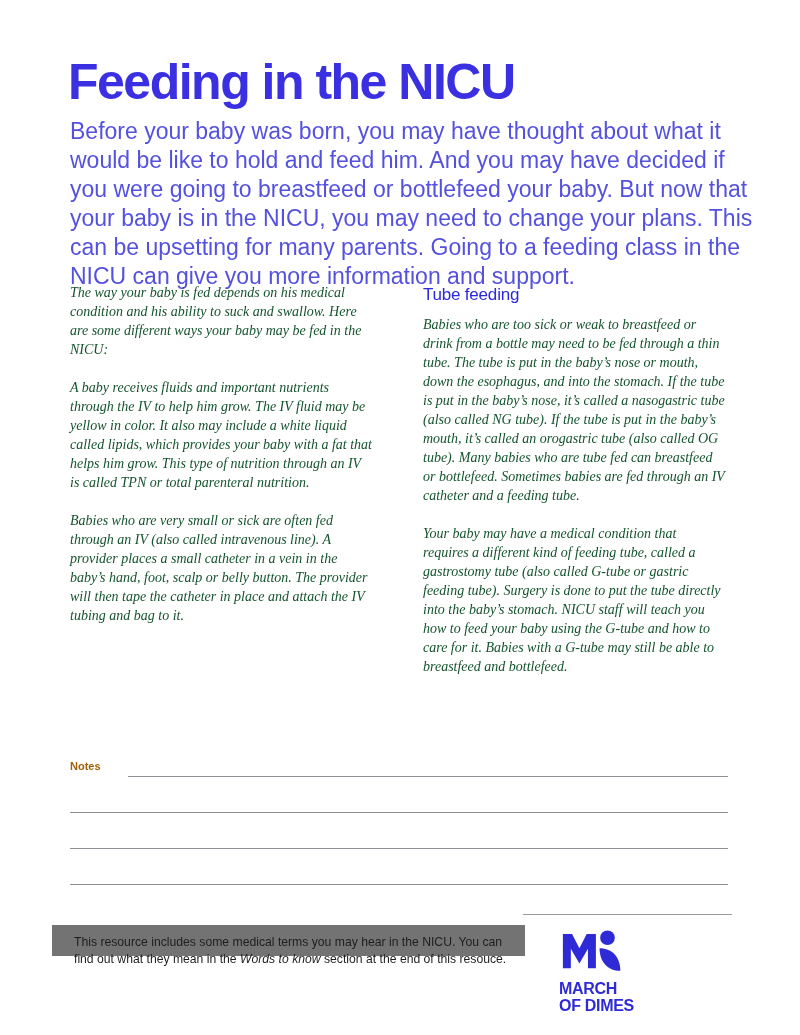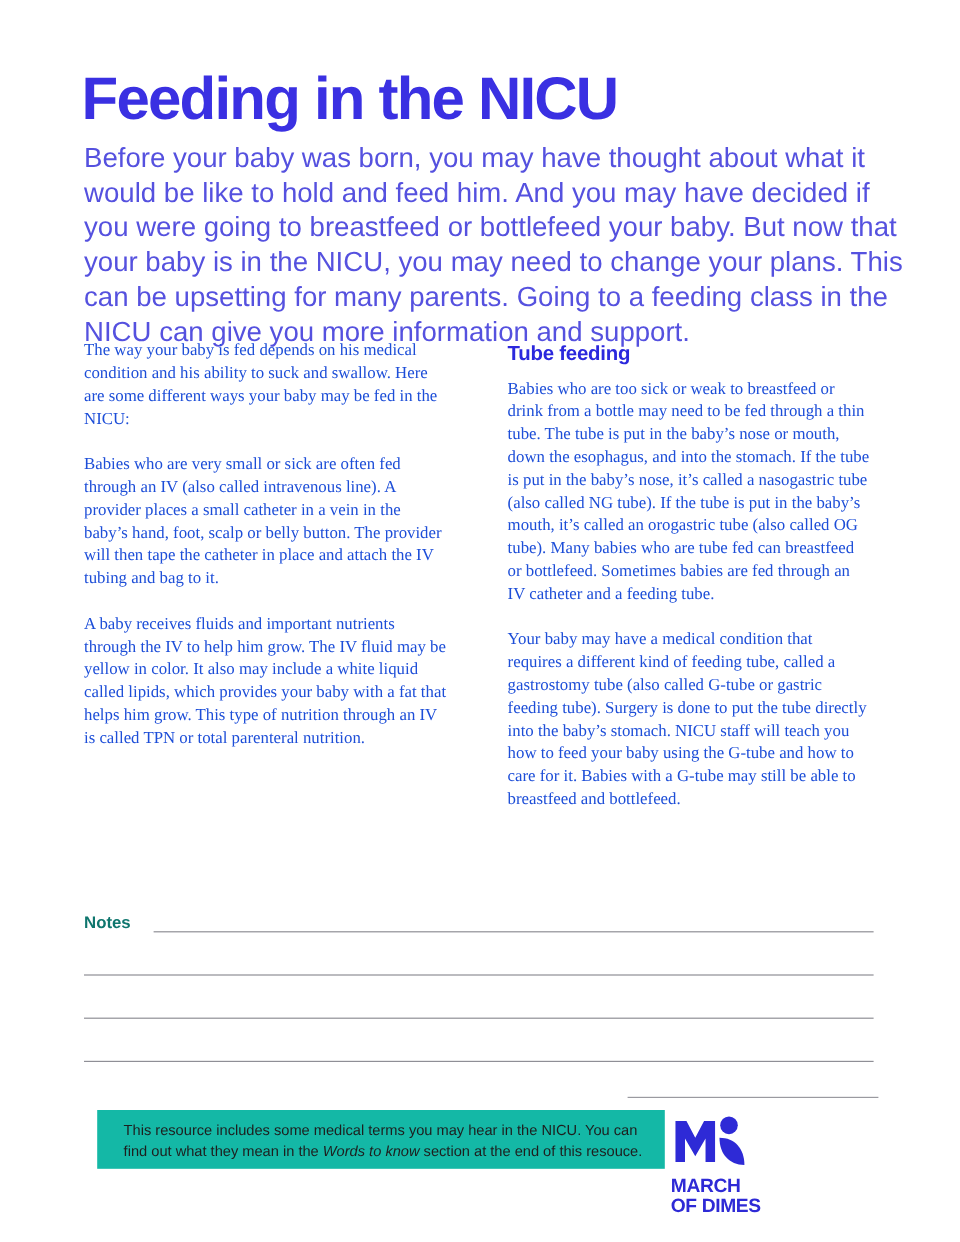--- a/index.html
+++ b/index.html
@@ -15,40 +15,39 @@
     font-size:50px; font-weight:800; letter-spacing:-1.5px;
     color:#3a30e2; font-family:"Liberation Sans", sans-serif;
   }
   .intro {
     position:absolute; left:70px; top:117px; width:690px; margin:0;
     font-size:23px; line-height:29px; color:#5551df;
   }
   .col { position:absolute; top:283px; font-family:"Liberation Serif", serif; }
   .col-left  { left:70px;  width:302px; }
   .col-right { left:423px; width:302px; }
-  .col p.body { margin:0 0 19px 0; font-size:14px; line-height:19px; color:#1d4ed8; }
+  .col p.body { margin:0 0 19px 0; font-size:14px; line-height:19px; color:#14532d;font-style:italic; }
   .sec-heading {
-    margin:15px 0 10px 0; font-size:17px; font-weight:700;
+    margin:15px 0 10px 0; font-size:17px; font-weight:400;
     color:#2b28dd; font-family:"Liberation Sans", sans-serif; letter-spacing:-0.2px;
   }
   .col-right .sec-heading { margin-top:2px; }
   .notes-label {
     position:absolute; left:70px; top:760px;
-    font-size:14px; font-weight:700; color:#0f766e;
+    font-size:11px; font-weight:700; color:#a16207;
   }
   .rule { position:absolute; height:0; border-top:1.4px solid #8f8f96; }
   .rule-1 { left:128px; top:776px; width:600px; }
   .rule-2 { left:70px;  top:812px; width:658px; }
   .rule-3 { left:70px;  top:848px; width:658px; }
   .rule-4 { left:70px;  top:884px; width:658px; }
   .rule-5 { left:523px; top:914px; width:209px; border-top-color:#9a9aa0; }
   .footer-note {
-    position:absolute; left:52px; top:925px; width:473px; height:49px;
-    background:#14b8a6;
-    margin-left:29px;
+    position:absolute; left:52px; top:925px; width:473px; height:31px;
+    background:#737373;
   }
   .footer-note p {
     margin:9px 8px 0 22px; font-size:12.2px; line-height:16.5px; color:#1e1e1e;
   }
   .footer-note .it { font-style:italic; }
   .logo {
     position:absolute; left:559px; top:928px;
     display:flex; align-items:flex-start; gap:8px;flex-direction:column;
   }
   .logo-mark svg { display:block; }
@@ -65,22 +64,22 @@
 <body>
 
 <div class="page">
 
   <h1 class="title">Feeding in the NICU</h1>
 
   <p class="intro">Before your baby was born, you may have thought about what it would be like to hold and feed him. And you may have decided if you were going to breastfeed or bottlefeed your baby. But now that your baby is in the NICU, you may need to change your plans. This can be upsetting for many parents. Going to a feeding class in the NICU can give you more information and support.</p>
 
   <div class="col col-left">
     <p class="body">The way your baby is fed depends on his medical condition and his ability to suck and swallow. Here are some different ways your baby may be fed in the NICU:</p>
+    <p class="body">A baby receives fluids and important nutrients through the IV to help him grow. The IV fluid may be yellow in color. It also may include a white liquid called lipids, which provides your baby with a fat that helps him grow. This type of nutrition through an IV is called TPN or total parenteral nutrition.</p>
     <p class="body">Babies who are very small or sick are often fed through an IV (also called intravenous line). A provider places a small catheter in a vein in the baby’s hand, foot, scalp or belly button. The provider will then tape the catheter in place and attach the IV tubing and bag to it.</p>
-    <p class="body">A baby receives fluids and important nutrients through the IV to help him grow. The IV fluid may be yellow in color. It also may include a white liquid called lipids, which provides your baby with a fat that helps him grow. This type of nutrition through an IV is called TPN or total parenteral nutrition.</p>
   </div>
 
   <div class="col col-right">
     <h2 class="sec-heading">Tube feeding</h2>
     <p class="body">Babies who are too sick or weak to breastfeed or drink from a bottle may need to be fed through a thin tube. The tube is put in the baby’s nose or mouth, down the esophagus, and into the stomach. If the tube is put in the baby’s nose, it’s called a nasogastric tube (also called NG tube). If the tube is put in the baby’s mouth, it’s called an orogastric tube (also called OG tube). Many babies who are tube fed can breastfeed or bottlefeed. Sometimes babies are fed through an IV catheter and a feeding tube.</p>
     <p class="body">Your baby may have a medical condition that requires a different kind of feeding tube, called a gastrostomy tube (also called G-tube or gastric feeding tube). Surgery is done to put the tube directly into the baby’s stomach. NICU staff will teach you how to feed your baby using the G-tube and how to care for it. Babies with a G-tube may still be able to breastfeed and bottlefeed.</p>
   </div>
 
   <span class="notes-label">Notes</span>
   <div class="rule rule-1"></div>

